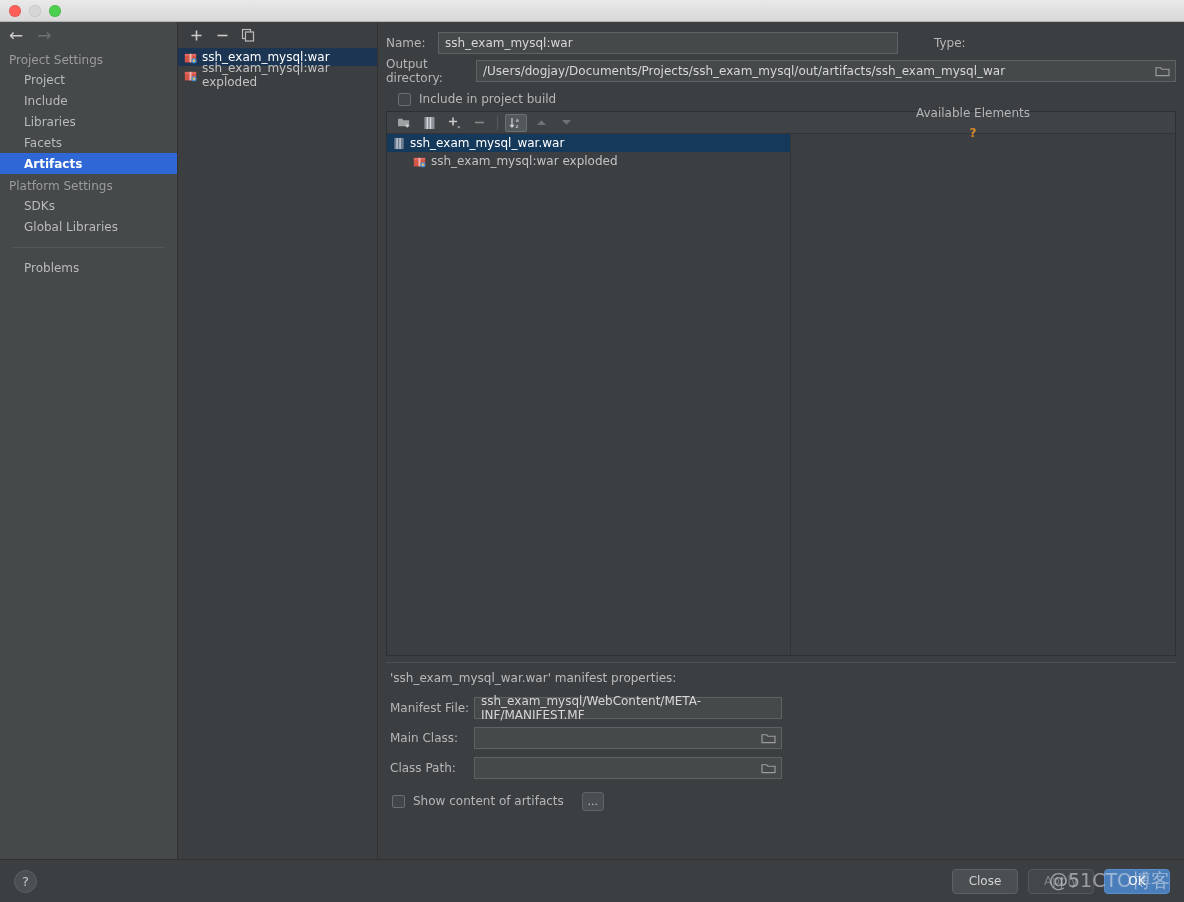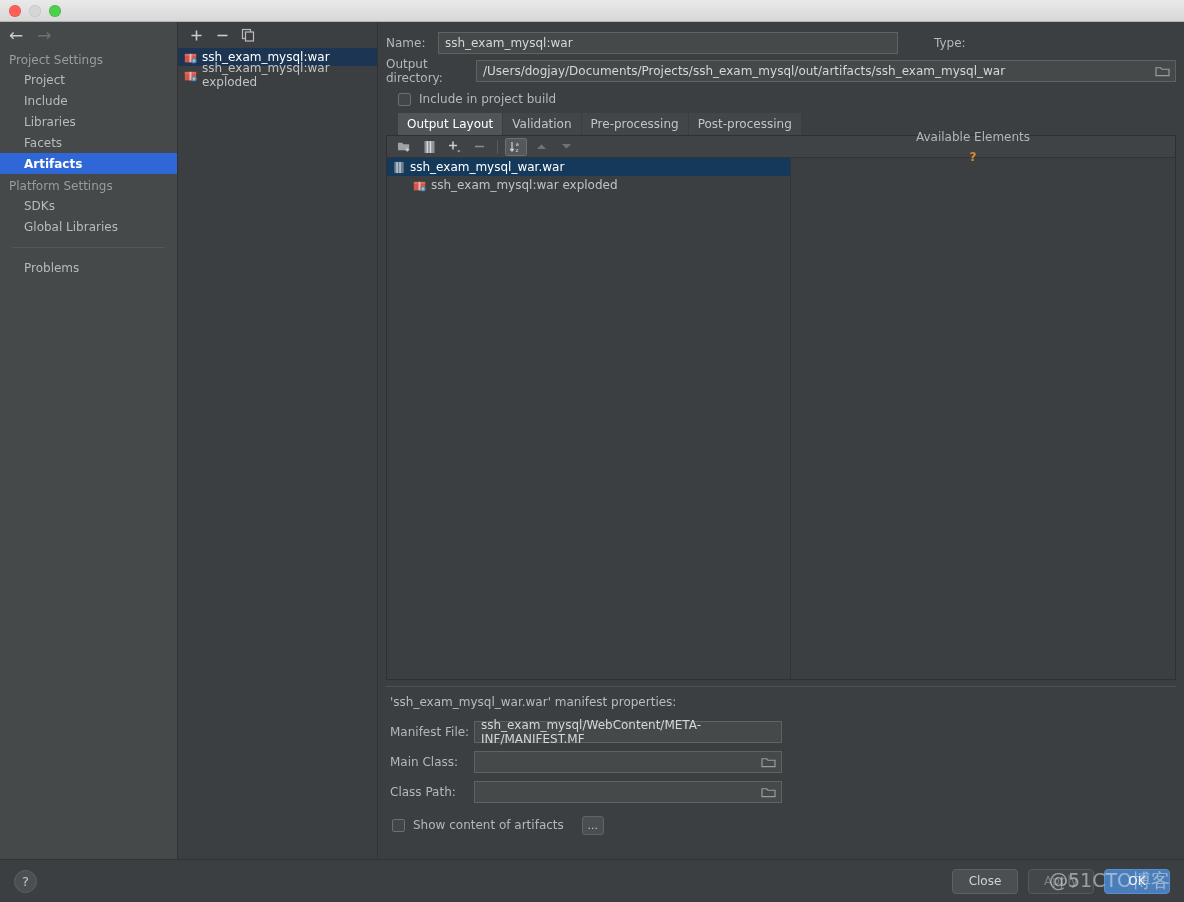--- a/index.html
+++ b/index.html
@@ -294,26 +294,20 @@
           </svg>
         </span>
       </div>
     </div>
 
     <div class="row chk-row">
       <span class="checkbox"></span>
       <span class="lbl">Include in project build</span>
     </div>
 
-    <div class="tabs">
-      <div class="tab active">Output Layout</div>
-      <div class="tab">Validation</div>
-      <div class="tab">Pre-processing</div>
-      <div class="tab">Post-processing</div>
-    </div>
 
     <div class="layout-wrap">
       <div class="layout-toolbar">
         <div class="lt-left">
           <div class="lt-btn">
             <svg width="15" height="13" viewBox="0 0 16 14">
               <path d="M1 3h4.6l1.2 1.5H13V11H1z" fill="#9fa2a4"></path>
               <path d="M11 8.5v4M9 10.5h4" stroke="#c9cbcd" stroke-width="1.4" fill="none"></path>
             </svg>
           </div>

